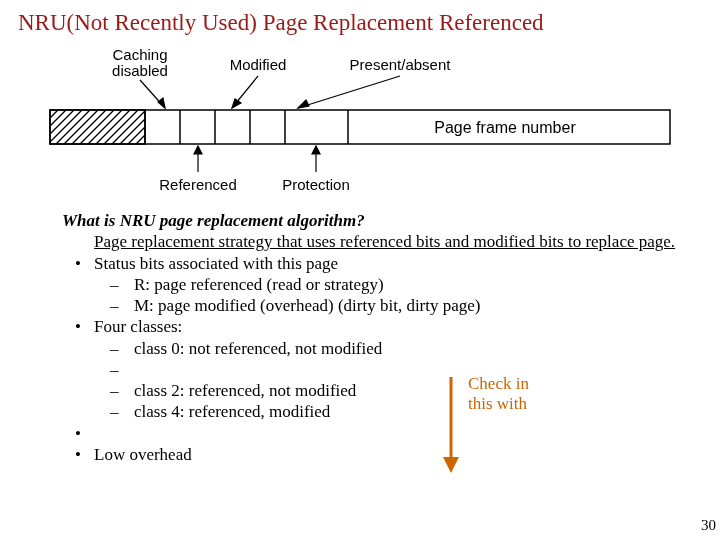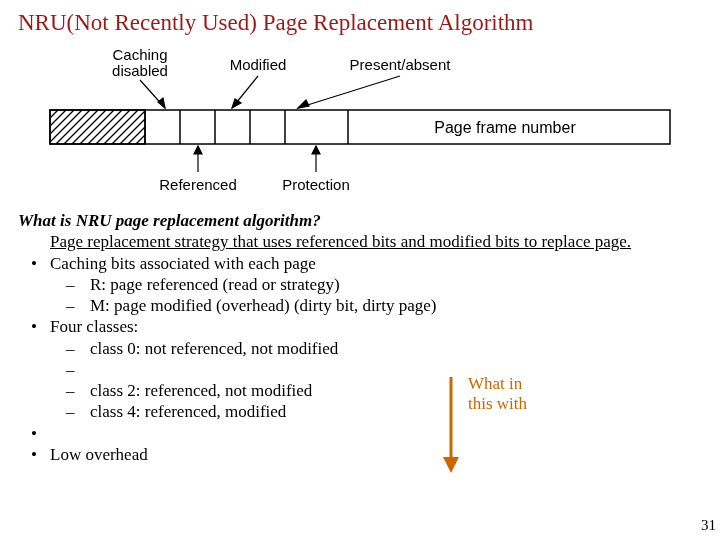--- a/index.html
+++ b/index.html
@@ -19,20 +19,21 @@
   }
   .diagram {
     display: block;
     margin: 6px auto 0 auto;
   }
   .content {
     padding: 8px 12px 0 18px;
     font-size: 17px;
     color: #000;
     line-height: 1.25;
+    margin-left: 44px;
   }
   .question {
     font-weight: bold;
     font-style: italic;
   }
   .indent1 { padding-left: 32px; text-decoration: underline; }
   .bul-row { display: flex; }
   .bul-row .dot { width: 32px; text-align: center; }
   .sub-row { display: flex; padding-left: 48px; }
   .sub-row .dash { width: 24px; text-align: left; }
@@ -53,21 +54,21 @@
     position: absolute;
     right: 4px;
     bottom: 6px;
     font-size: 15px;
     color: #000;
   }
 </style>
 </head>
 <body>
 
-<div class="title">NRU(Not Recently Used) Page Replacement Algorithm</div>
+<div class="title">NRU(Not Recently Used) Page Replacement Referenced</div>
 
 <svg class="diagram" width="660" height="160" viewBox="0 0 660 160">
 
   <text x="110" y="18" font-family="Arial,Helvetica,sans-serif" font-size="15" text-anchor="middle">Caching</text>
   <text x="110" y="34" font-family="Arial,Helvetica,sans-serif" font-size="15" text-anchor="middle">disabled</text>
   <text x="228" y="28" font-family="Arial,Helvetica,sans-serif" font-size="15" text-anchor="middle">Modified</text>
   <text x="370" y="28" font-family="Arial,Helvetica,sans-serif" font-size="15" text-anchor="middle">Present/absent</text>
 
   <g stroke="#000" stroke-width="1.2" fill="#000">
     <line x1="110" y1="38" x2="135" y2="66"></line>
@@ -105,21 +106,21 @@
   <text x="168" y="148" font-family="Arial,Helvetica,sans-serif" font-size="15" text-anchor="middle">Referenced</text>
   <text x="286" y="148" font-family="Arial,Helvetica,sans-serif" font-size="15" text-anchor="middle">Protection</text>
 </svg>
 
 <div class="content">
   <div class="question">What is NRU page replacement algorithm?</div>
   <div class="indent1">Page replacement strategy that uses referenced bits and modified bits to replace page.</div>
 
   <div class="bul-row">
     <div class="dot">•</div>
-      <div>Caching bits associated with each page</div>
+      <div>Status bits associated with this page</div>
   </div>
   <div class="sub-row">
     <div class="dash">–</div>
       <div>R: page referenced (read or strategy)</div>
   </div>
   <div class="sub-row">
     <div class="dash">–</div>
       <div>M: page modified (overhead)  (dirty bit, dirty page)</div>
   </div>
 
@@ -151,17 +152,17 @@
       <div>Low overhead</div>
   </div>
 </div>
 
 <svg class="arrow-svg" width="22" height="100">
   <line x1="11" y1="2" x2="11" y2="86" stroke="#cc6600" stroke-width="3"></line>
   <polygon points="11,98 3,82 19,82" fill="#cc6600"></polygon>
 </svg>
 
 <div class="annot">
-  <div>What in</div>
+  <div>Check in</div>
   <div>this with</div>
 </div>
 
-<div class="pagenum">31</div>
+<div class="pagenum">30</div>
 
 </body></html>

